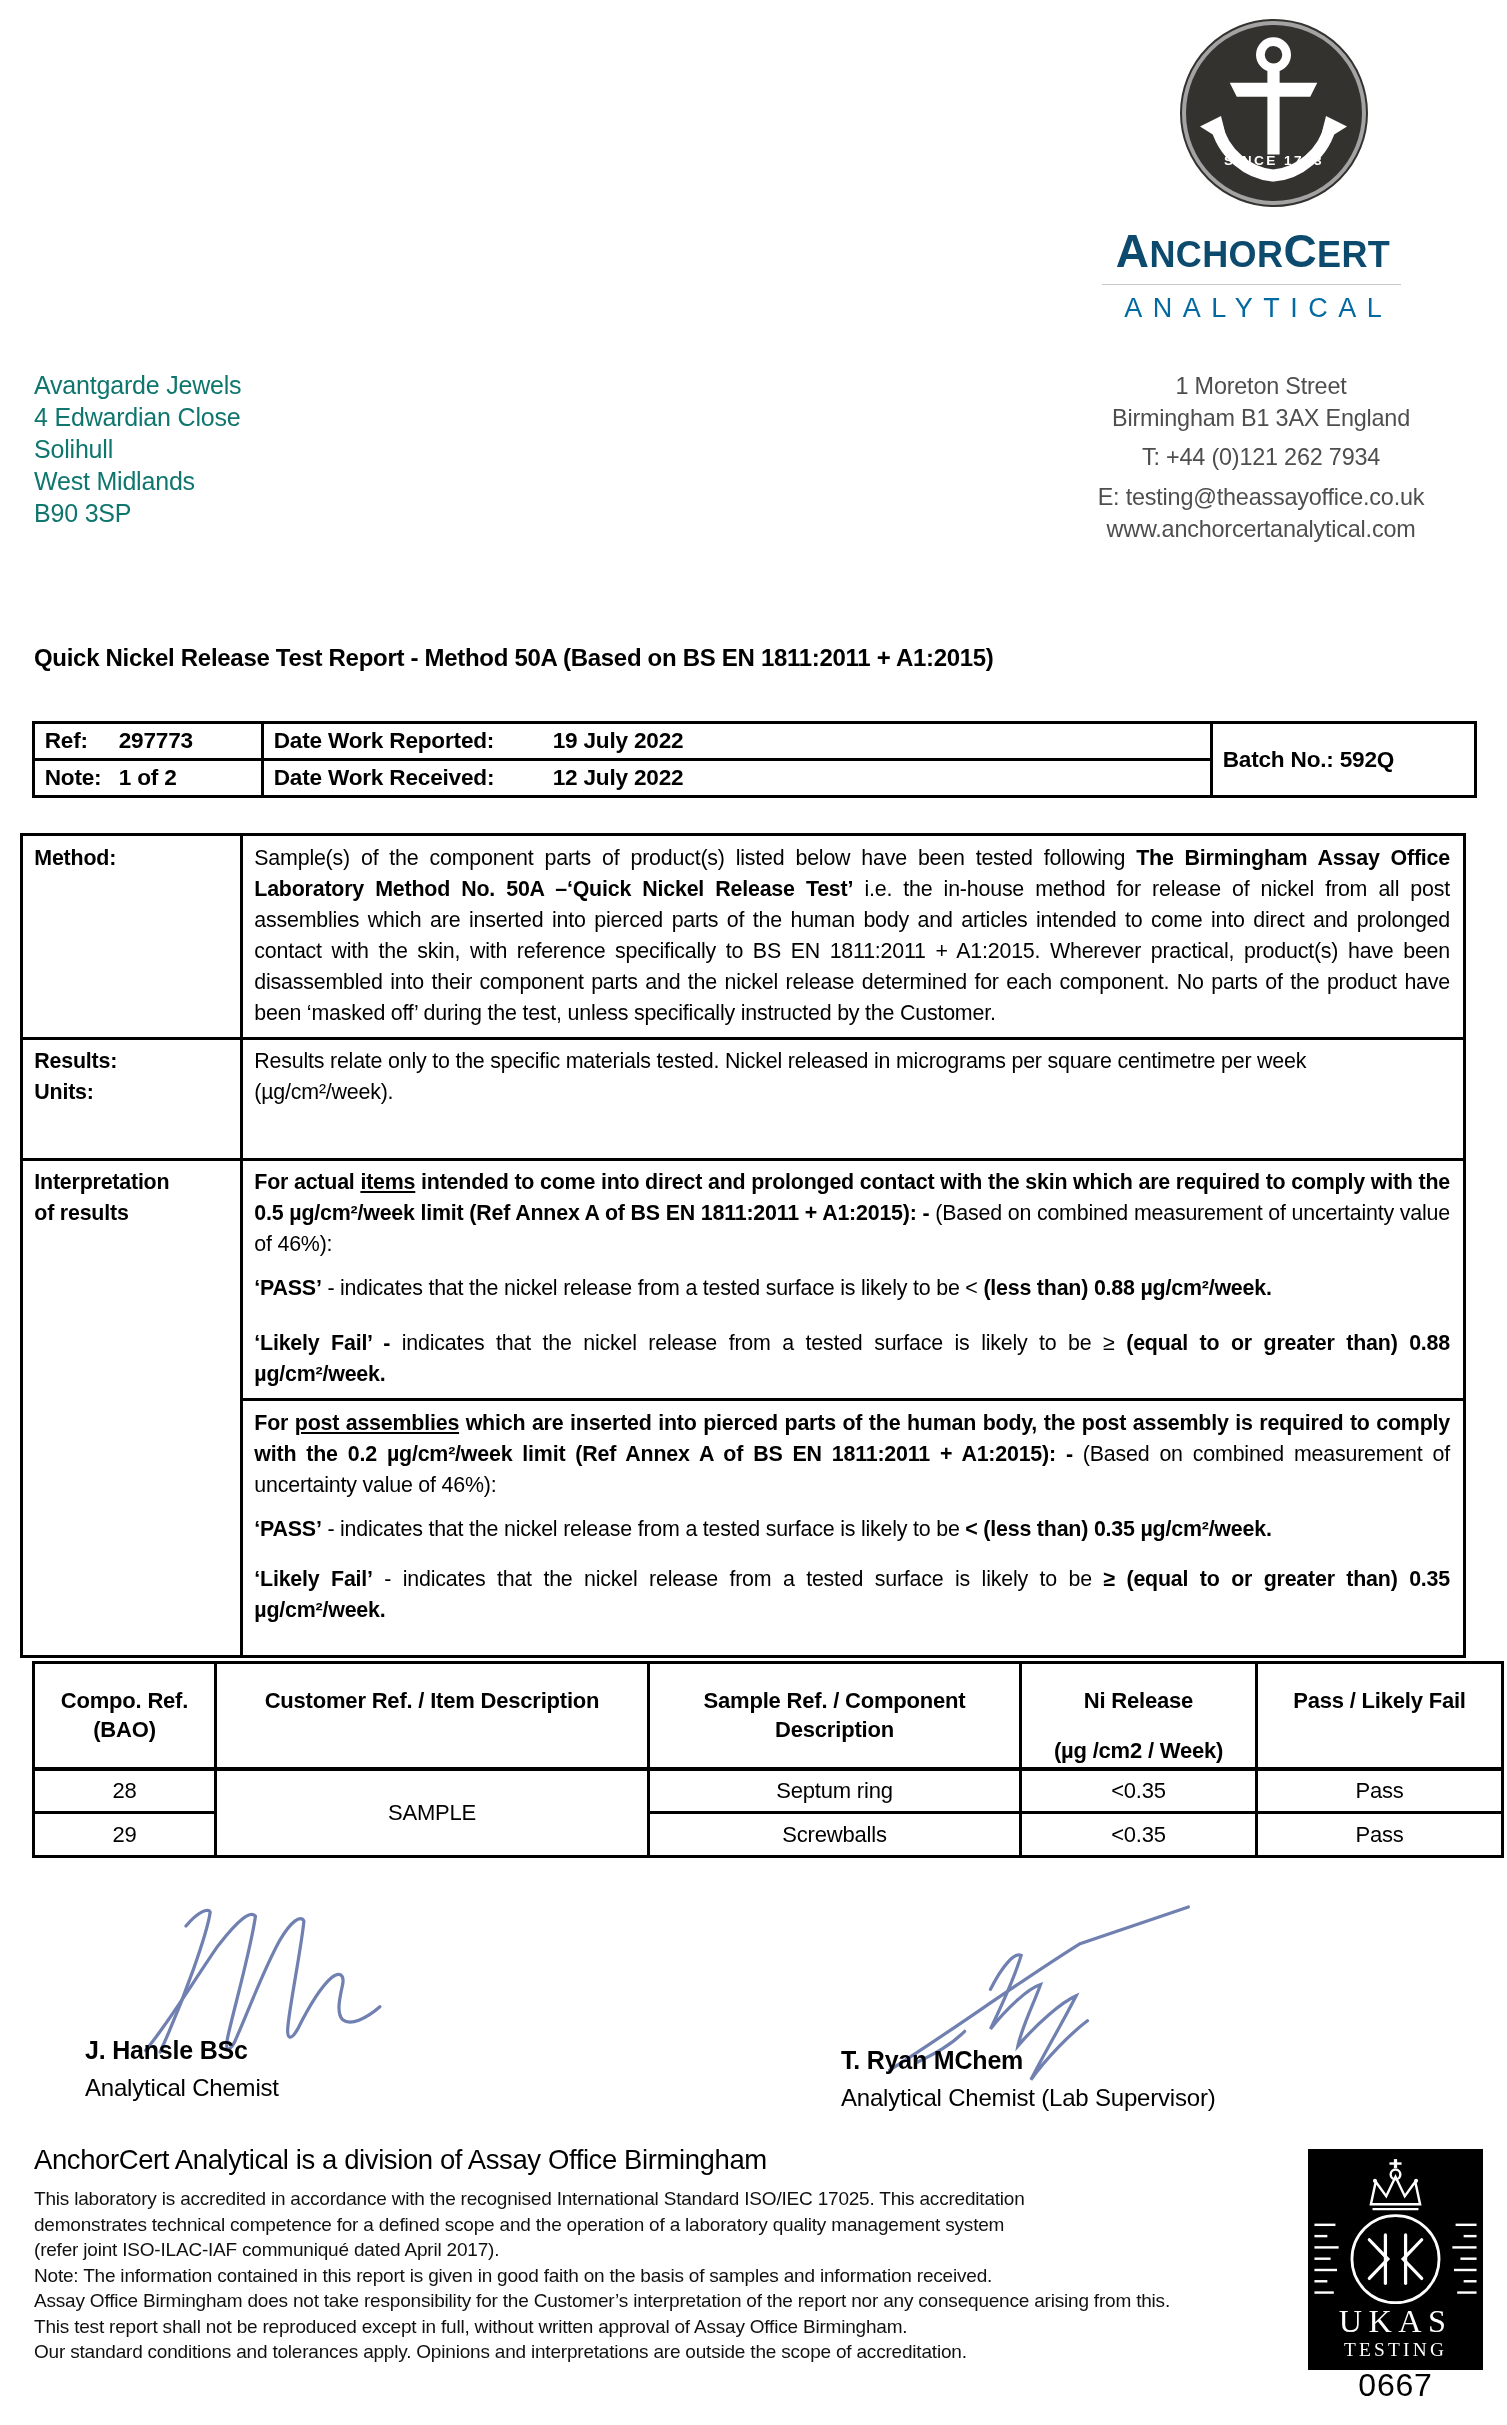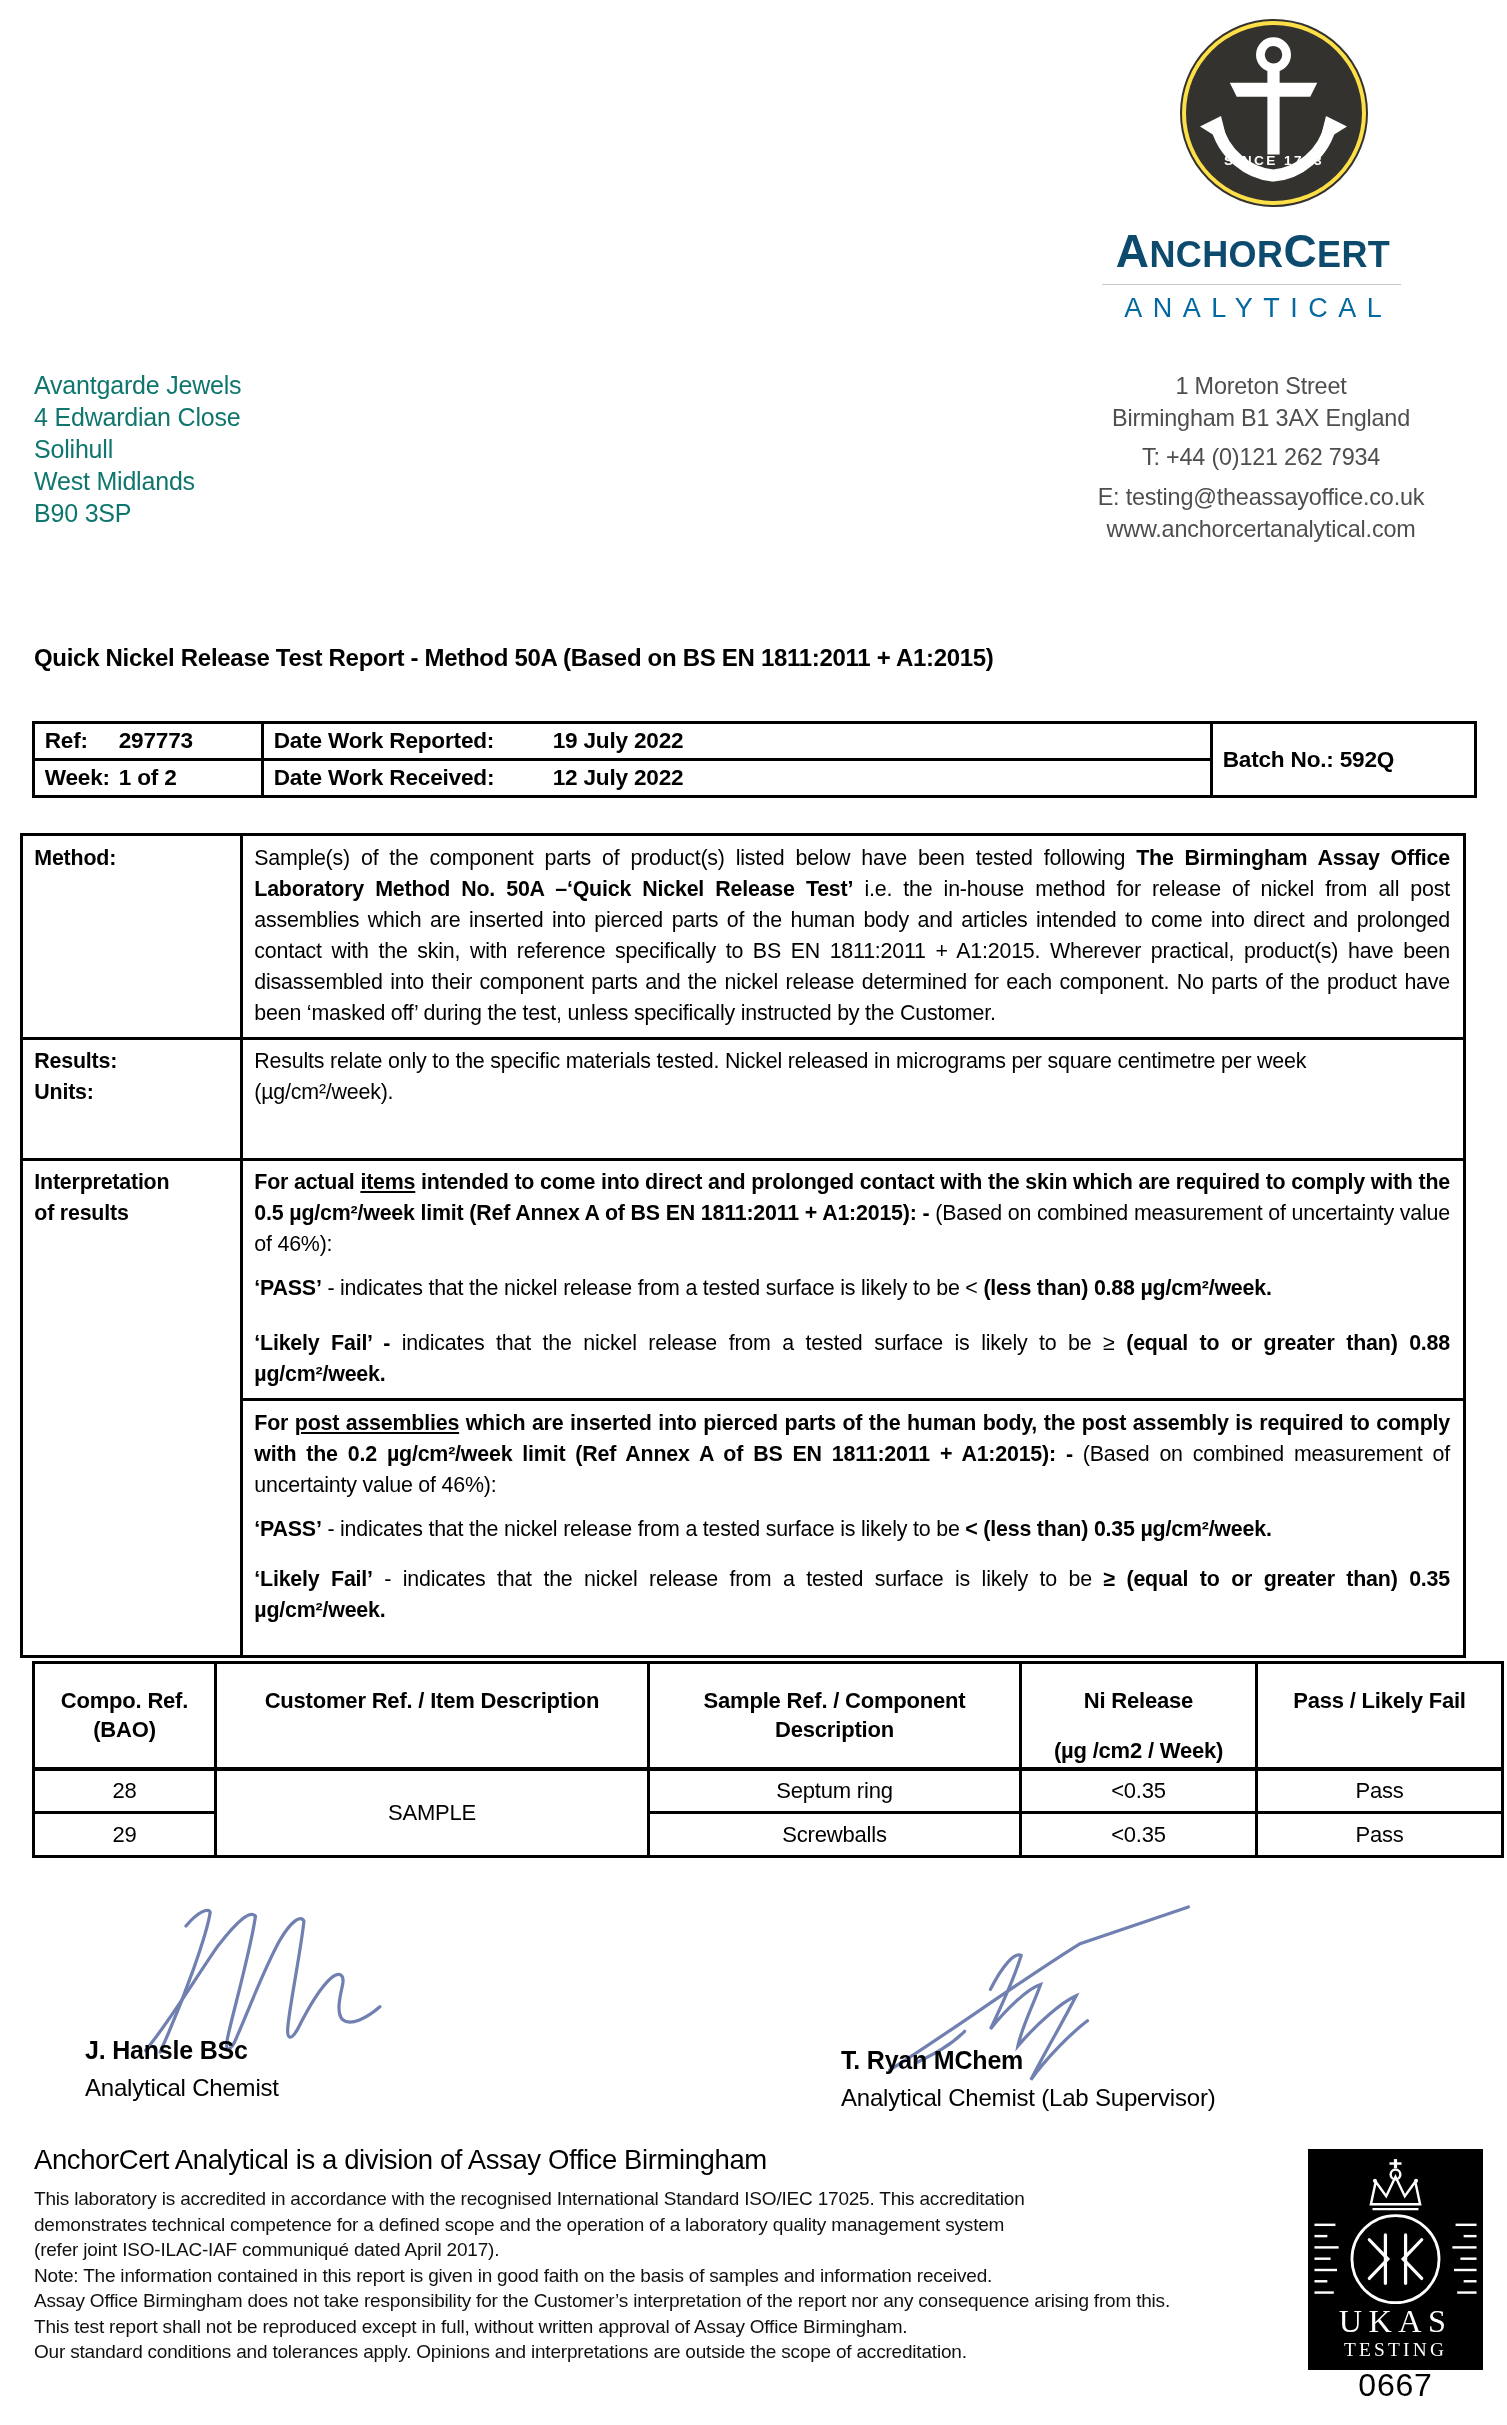--- a/index.html
+++ b/index.html
@@ -9,21 +9,21 @@
     font-family: "Liberation Sans", sans-serif; color: #000; overflow: hidden;
     letter-spacing: -0.2px;
   }
   .b { font-weight: 700; }
   .u { text-decoration: underline; }
   .lg { font-size: 46px; }
 
   
   .logo-circle {
     position: absolute; left: 1180px; top: 19.4px; width: 188px; height: 188px;
-    border: 2.4px solid #34322f; border-radius: 50%; padding: 4px; background:#fde047;
+    border: 2.4px solid #34322f; border-radius: 50%; padding: 4px; background:#a3a3a3;
   }
   .logo-disc {
     width: 100%; height: 100%; border-radius: 50%; background: #34322f;
     position: relative;
   }
   .logo-disc svg { position:absolute; left:0; top:0; }
   .since-text {
     position: absolute; left: 0; right: 0; top: 128px; text-align: center;
     color: #fff; font-size: 13.7px; font-weight: 700; letter-spacing: 2.4px;
   }
@@ -131,21 +131,21 @@
         <col style="width:949px">
         <col style="width:264px">
       </colgroup>
     <tbody>
         <tr>
       <td><span class="lbl-sm">Ref:</span><span>297773</span></td>
       <td><span class="lbl-lg">Date Work Reported:</span><span>19 July 2022</span></td>
       <td rowspan="2">Batch No.: 592Q</td>
     </tr>
     <tr>
-      <td><span class="lbl-sm">Week:</span><span>1 of 2</span></td>
+      <td><span class="lbl-sm">Note:</span><span>1 of 2</span></td>
       <td><span class="lbl-lg">Date Work Received:</span><span>12 July 2022</span></td>
     </tr>
   </tbody>
     </table>
 
   <table class="main-table">
     <colgroup>
         <col style="width:220px">
         <col style="width:1223px">
       </colgroup>

